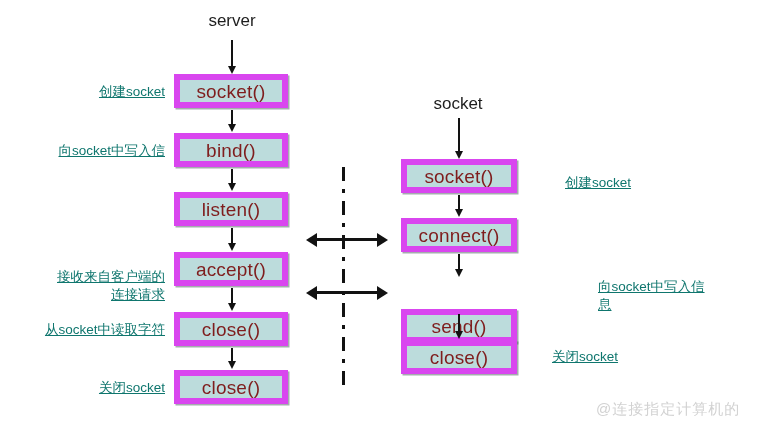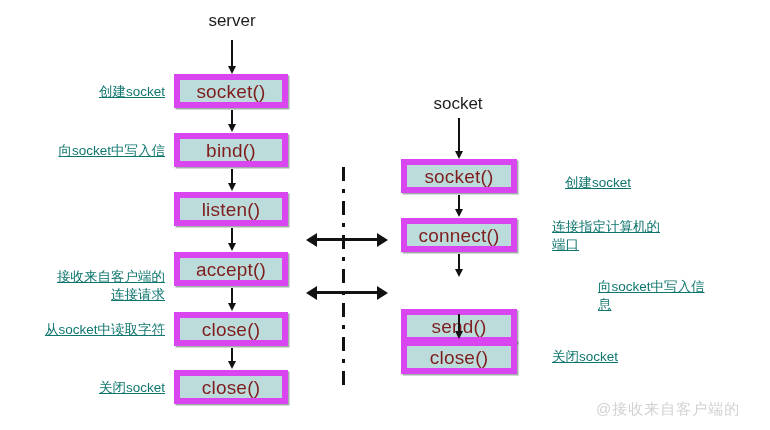--- a/index.html
+++ b/index.html
@@ -169,21 +169,19 @@
 
   <div class="node" style="left:401px; top:218px; width:116px; height:34px;">connect()</div>
   <div class="varrow" style="left:458px; top:254px; height:16px;"></div>
 
   <div class="node" style="left:401px; top:277px; width:116px; height:34px;margin-top:32px;">send()</div>
   <div class="varrow" style="left:458px; top:314px; height:18px;"></div>
 
   <div class="node" style="left:401px; top:340px; width:116px; height:34px;">close()</div>
 
   <div class="label left-al" style="left:565px; top:174px; width:195px;">创建socket</div>
-  <div class="label left-al" style="left:552px; top:218px; width:195px;">连接指定计算机的
-端口</div>
   <div class="label left-al" style="left:552px; top:278px; width:195px;margin-left:46px;">向socket中写入信
 息</div>
   <div class="label left-al" style="left:552px; top:348px; width:195px;">关闭socket</div>
 
-  <div class="watermark" style="left:596px; top:400px;">@接收来自客户端的</div>
+  <div class="watermark" style="left:596px; top:400px;">@连接指定计算机的</div>
 
 </div>
 
 </body></html>

